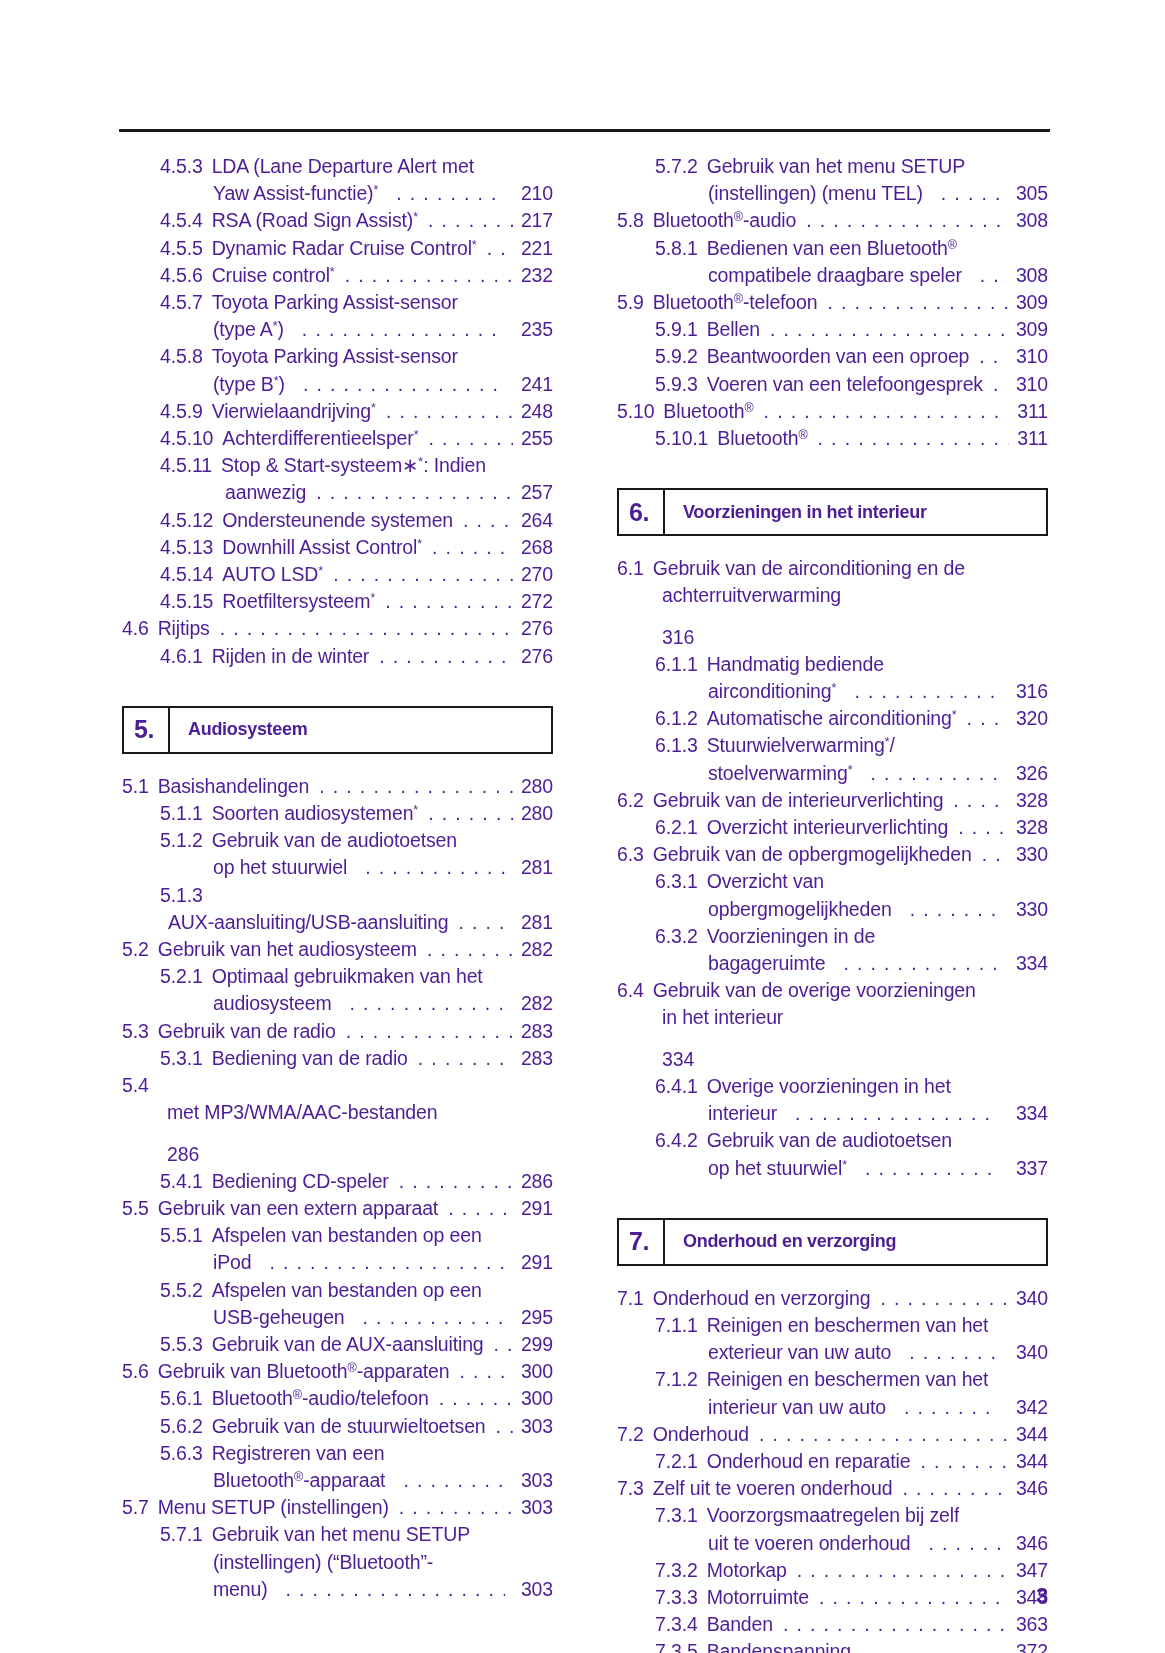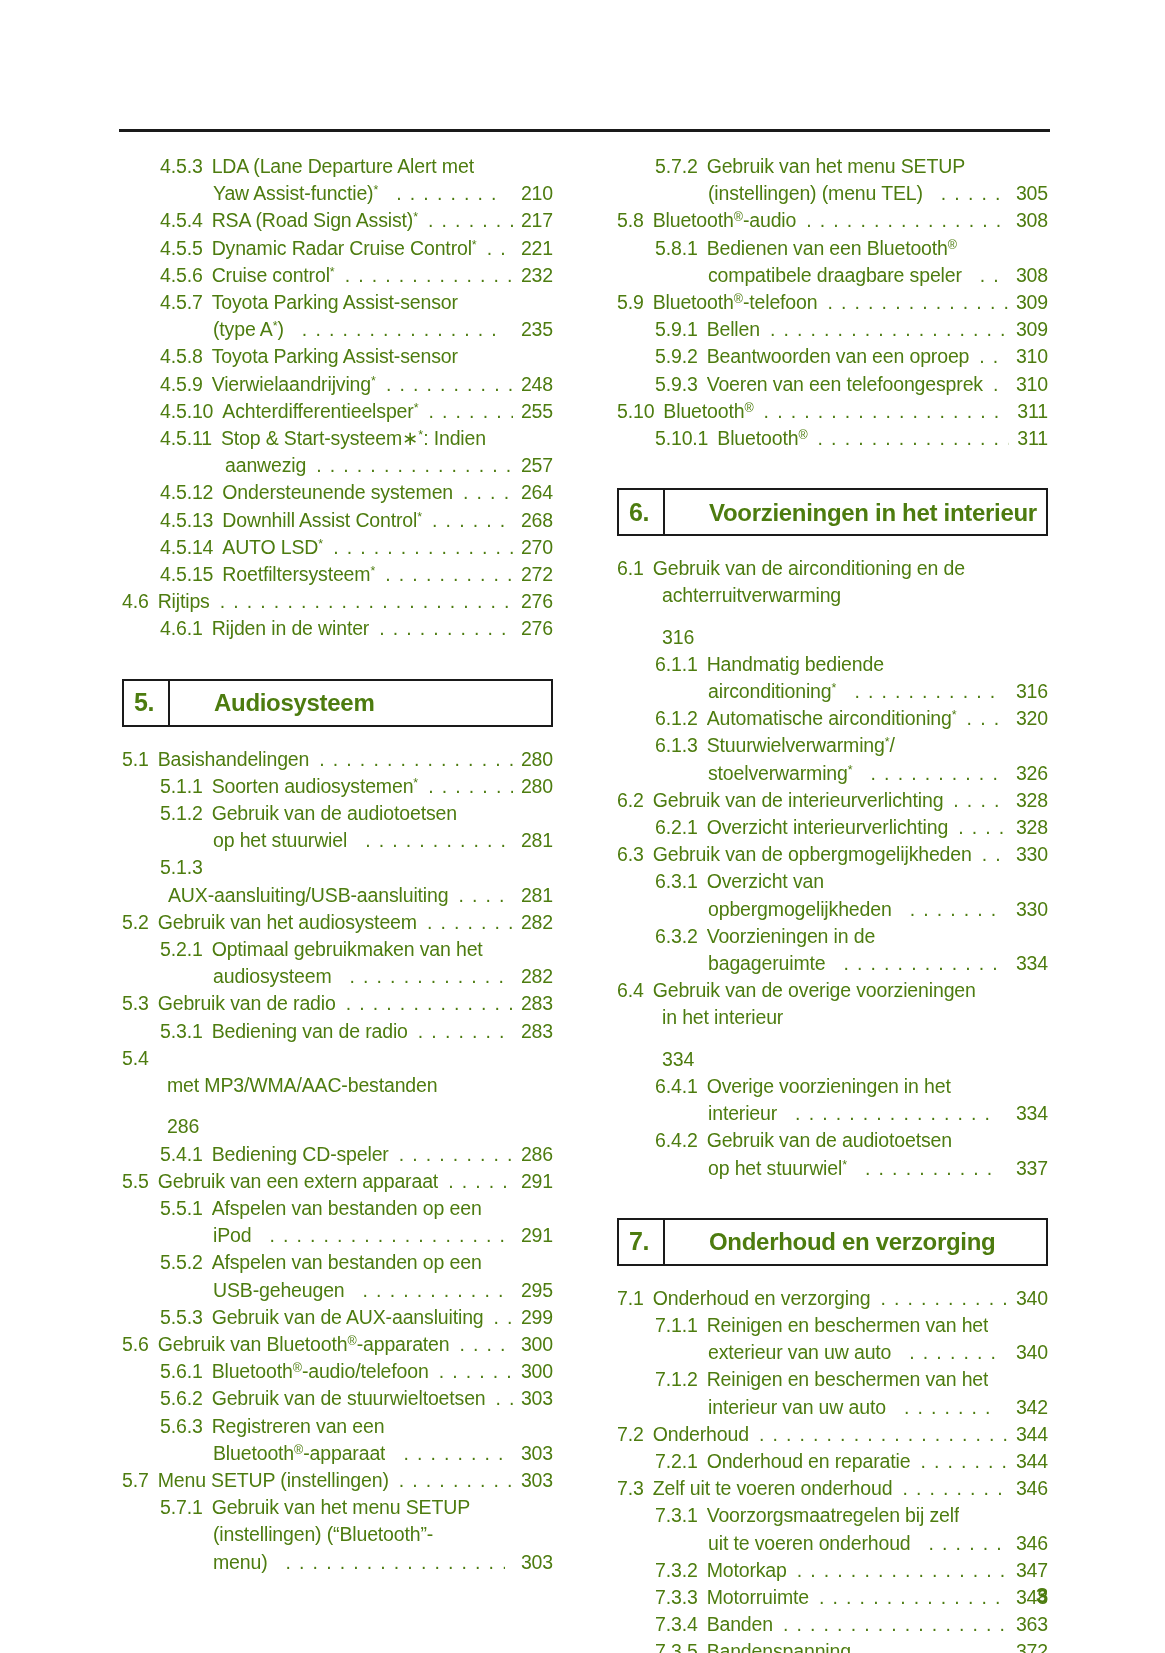--- a/index.html
+++ b/index.html
@@ -1,21 +1,21 @@
 <!DOCTYPE html>
 <html><head>
 <meta charset="utf-8">
 <style>
   html,body{margin:0;padding:0;background:#e8e8e8;}
   .page{
     position:relative;
     width:1165px;height:1653px;
     background:#ffffff;
     font-family:"Liberation Sans","DejaVu Sans",sans-serif;
-    color:#4d7c0f;
+    color:#4c1d95;
     overflow:hidden;
     letter-spacing:-0.15px;
   }
   .top-rule{
     position:absolute;
     left:119px;top:129px;
     width:931px;height:3px;
     background:#1a1a1a;
   }
   .col{
@@ -75,27 +75,26 @@
     align-items:center;
     padding-left:10px;
     font-size:25px;
     font-weight:bold;
     letter-spacing:-0.3px;
   }
   .sec-box .sec-title{
     flex:1 1 auto;
     display:flex;
     align-items:center;
-    padding-left:4px;
-    font-size:24px;
+    padding-left:18px;
+    font-size:18px;
     font-weight:bold;
     letter-spacing:-0.3px;
     overflow:hidden;
     white-space:nowrap;
-    margin-left:40px;
   }
   .page-number{
     position:absolute;
     top:1582px;
     left:617px;
     width:431px;
     text-align:right;
     font-size:22px;
     font-weight:bold;
     line-height:27px;
@@ -140,20 +139,25 @@
       </div>
       <div class="toc-line ind-c2">
         <span class="txt">(type A<sup class="rich">*</sup>)</span>
         <span class="dots"></span>
         <span class="pg">235</span>
       </div>
       <div class="toc-line ind-n2">
         <span class="num">4.5.8</span>
         <span class="txt">Toyota Parking Assist-sensor</span>
       </div>
+      <div class="toc-line ind-c2">
+        <span class="txt">(type B<sup class="rich">*</sup>)</span>
+        <span class="dots"></span>
+        <span class="pg">241</span>
+      </div>
       <div class="toc-line ind-n2">
         <span class="num">4.5.9</span>
         <span class="txt">Vierwielaandrijving<sup class="rich">*</sup></span>
         <span class="dots"></span>
         <span class="pg">248</span>
       </div>
       <div class="toc-line ind-n2">
         <span class="num">4.5.10</span>
         <span class="txt">Achterdifferentieelsper<sup class="rich">*</sup></span>
         <span class="dots"></span>

